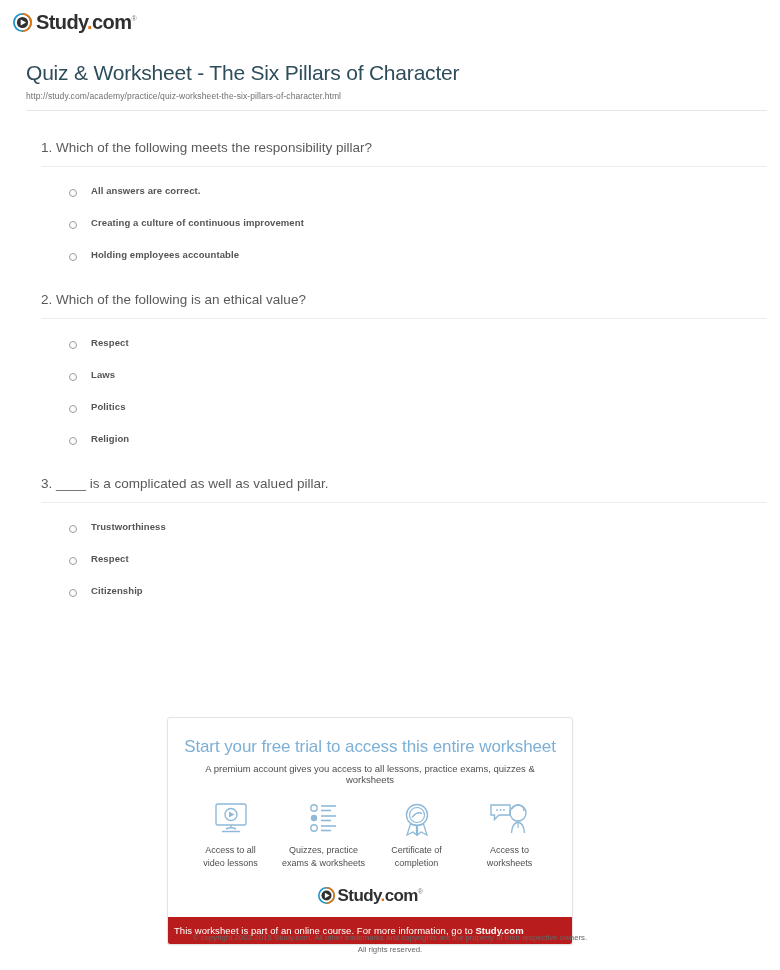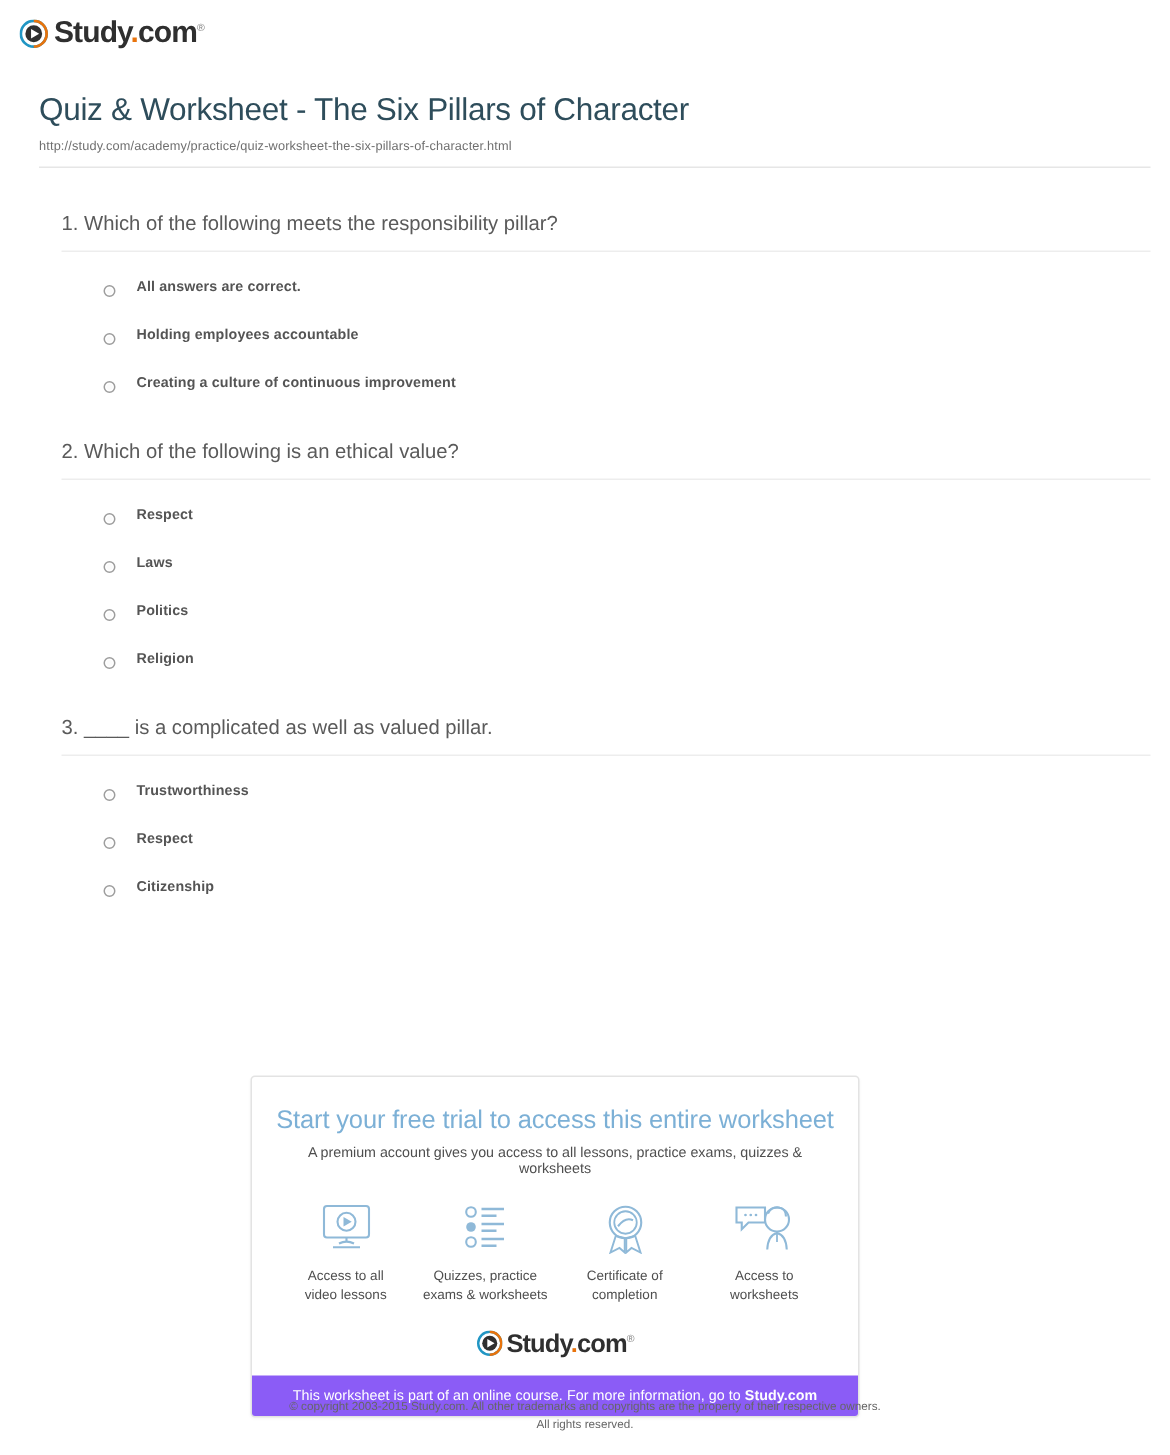--- a/index.html
+++ b/index.html
@@ -176,23 +176,22 @@
     line-height: 1.45;
     white-space: pre-line;
   }
   .promo-logo {
     display: flex;
     justify-content: center;
     align-items: center;
     padding: 17px 0 13px 0;
   }
   .promo-bar {
-    background: #8b5cf6;
+    background: #b91c1c;
     color: #ffffff;
-    text-align: center;
     font-size: 9.5px;
     padding: 8px 6px;
     letter-spacing: 0.05px;
   }
   .promo-bar b { font-weight: 700; }
 
   .copyright {
     position: absolute;
     left: 0;
     right: 0;
@@ -232,25 +231,25 @@
     <div class="question-block">
       <div class="question-text">1. Which of the following meets the responsibility pillar?</div>
       <div class="question-rule"></div>
       <ul class="options">
         <li class="option">
           <span class="radio"></span>
           <span class="option-label">All answers are correct.</span>
         </li>
         <li class="option">
           <span class="radio"></span>
+          <span class="option-label">Creating a culture of continuous improvement</span>
+        </li>
+        <li class="option">
+          <span class="radio"></span>
           <span class="option-label">Holding employees accountable</span>
-        </li>
-        <li class="option">
-          <span class="radio"></span>
-          <span class="option-label">Creating a culture of continuous improvement</span>
         </li>
       </ul>
     </div>
 
     <div class="question-block" style="margin-top:22px;">
       <div class="question-text">2. Which of the following is an ethical value?</div>
       <div class="question-rule"></div>
       <ul class="options">
         <li class="option">
           <span class="radio"></span>

